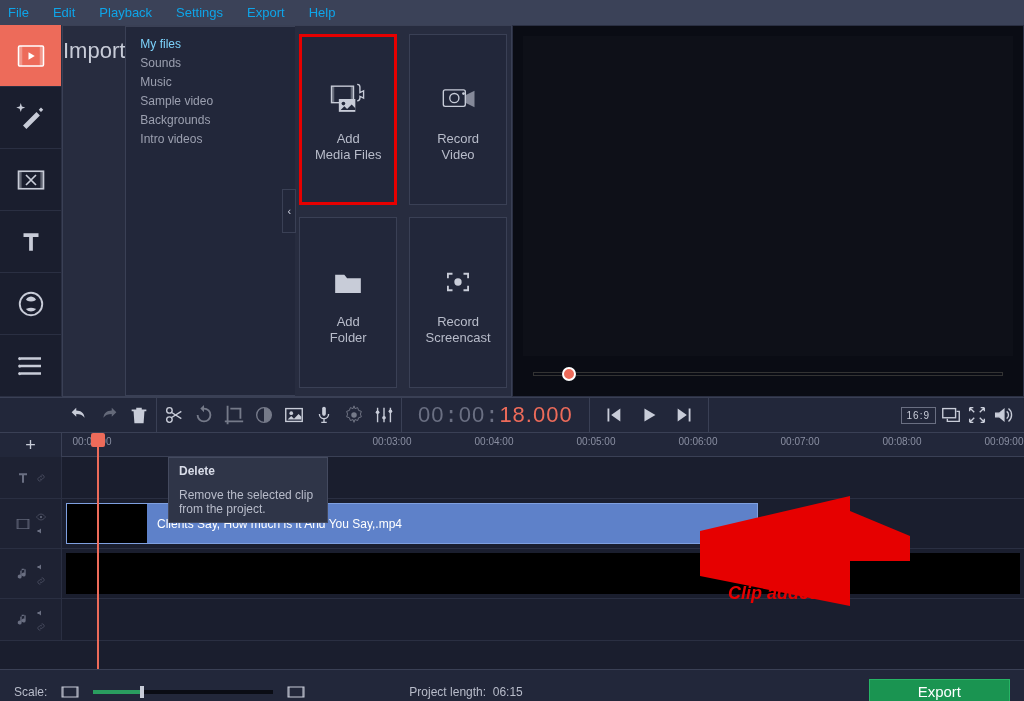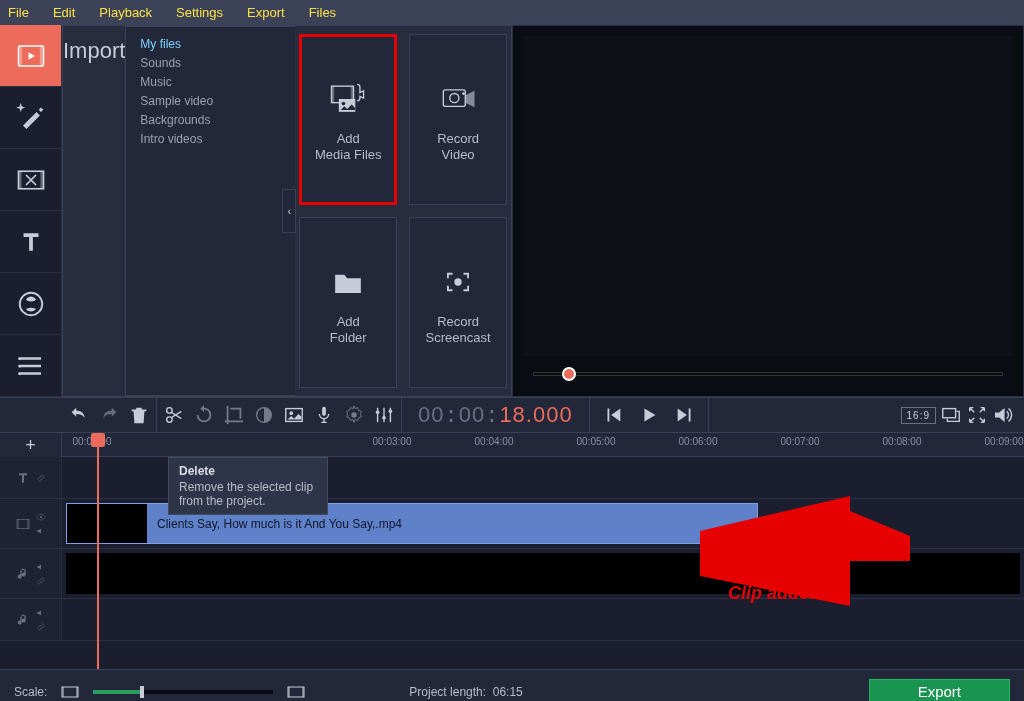--- a/index.html
+++ b/index.html
@@ -1,17 +1,17 @@
 <!DOCTYPE html>
 <html><head>
 <meta charset="utf-8">
 <style>
 *{margin:0;padding:0;box-sizing:border-box;font-family:'Segoe UI',Tahoma,sans-serif;user-select:none}
 body{background:#1a1e2e;color:#9ca0b0;width:1024px;height:701px;overflow:hidden;position:relative}
-.menubar{background:#3b4258;height:25px;display:flex;align-items:center;padding:0 8px;gap:24px;font-size:13px;color:#fde047}
+.menubar{background:#3b4258;height:25px;display:flex;align-items:center;padding:0 8px;gap:24px;font-size:13px;color:#0ea5e9}
 .menubar span{cursor:pointer}
 .main{display:flex;height:372px}
 .sidebar{width:62px;background:#1a1e2e;display:flex;flex-direction:column;border-right:1px solid #2a2f42}
 .sidebar-item{height:62px;display:flex;align-items:center;justify-content:center;border-bottom:1px solid #2a2f42;cursor:pointer;position:relative}
 .sidebar-item.active{background:#ed6b5a}
 .sidebar-item svg{width:30px;height:30px;fill:#c8ccd8}
 .import-panel{width:450px;background:#272c3f;border:1px solid #3a4055;display:flex;flex-direction:row;position:relative}
 .import-title{text-align:center;font-size:22px;color:#c8ccd8;padding:12px 0;font-weight:300}
 .import-content{display:flex;flex:1}
 .leftlist{width:170px;background:#22273a;border:1px solid #3a4055;border-right:none;padding:8px 0 8px 14px;font-size:12px;line-height:19px;position:relative}
@@ -36,49 +36,49 @@
 .right-controls{display:flex;gap:4px;align-items:center;padding:0 10px;margin-left:auto}
 .aspect{border:1px solid #6a6f82;font-size:10px;padding:2px 5px;color:#c8ccd8;letter-spacing:1px}
 .timeline-area{position:relative;height:236px;background:#1a1e2e;overflow:hidden}
 .ruler{height:24px;background:#22273a;border-bottom:1px solid #3a4055;display:flex;position:relative;font-size:10px;color:#8a8fa2}
 .add-track{width:62px;height:24px;background:#22273a;border-right:1px solid #3a4055;display:flex;align-items:center;justify-content:center;color:#c8ccd8;font-size:18px;cursor:pointer}
 .ruler-marks{flex:1;position:relative}
 .rmark{position:absolute;top:3px;transform:translateX(-50%)}
 .playhead{position:absolute;top:0;left:97px;width:2px;height:236px;background:#ed6b5a;z-index:5}
 .playhead:before{content:'';position:absolute;top:0;left:-6px;width:14px;height:14px;background:#ed6b5a;border-radius:2px}
 .tooltip{position:absolute;top:24px;left:168px;background:#2f3548;border:1px solid #444a5f;padding:6px 10px;font-size:12px;color:#b8bcca;z-index:20;width:160px}
-.tooltip b{color:#d8dce8;display:block;margin-bottom:2px;font-weight:600}
+.tooltip b{color:#d8dce8;display:block;margin-bottom:10px;font-weight:600}
 .track{height:42px;border-bottom:1px solid #2a2f42;display:flex;position:relative}
 .track.tall{height:50px}
 .track-head{width:62px;background:#1e2233;border-right:1px solid #2a2f42;display:flex;align-items:center;justify-content:center;gap:4px}
 .track-head svg{width:16px;height:16px;fill:#6a6f82}
 .track-head .toggles{display:flex;flex-direction:column;gap:2px}
 .track-head .toggles svg{width:12px;height:12px}
 .track-body{flex:1;position:relative;background:#1a1e2e}
-.clip{position:absolute;top:4px;bottom:4px;left:4px;width:692px;background:#5e81c9;border:1px solid #7fa0e0;display:flex;align-items:center;padding-left:90px;font-size:12px;color:#0f172a}
+.clip{position:absolute;top:4px;bottom:4px;left:4px;width:692px;background:#5e81c9;border:1px solid #7fa0e0;display:flex;align-items:center;padding-left:90px;font-size:12px;color:#ffffff}
 .clip-thumb{position:absolute;left:0;top:0;bottom:0;width:80px;background:#000}
 .audio-track-bg{position:absolute;inset:4px 4px 4px 4px;background:#000}
 .arrow-annot{position:absolute;top:63px;left:700px;z-index:30}
 .arrow-label{position:absolute;top:150px;left:728px;color:#e60000;font-weight:900;font-size:18px;font-style:italic;z-index:30}
 .footer{height:44px;background:#22273a;border-top:1px solid #3a4055;display:flex;align-items:center;padding:0 14px;gap:14px;font-size:12px;color:#b8bcca}
 .scale-slider{width:180px;height:4px;background:#0a0c14;position:relative}
 .scale-fill{position:absolute;left:0;top:0;height:100%;width:26%;background:#2a9d5f}
 .scale-handle{position:absolute;top:-4px;left:26%;width:4px;height:12px;background:#c8ccd8}
 .export{margin-left:auto;background:#1a9451;color:#fff;padding:3px 48px;font-size:15px;border:1px solid #26b565;cursor:pointer}
 </style>
 </head>
 <body>
 
 <div class="menubar">
   <span>File</span>
   <span>Edit</span>
   <span>Playback</span>
   <span>Settings</span>
   <span>Export</span>
-  <span>Files</span>
+  <span>Help</span>
 </div>
 
 <div class="main">
   <div class="sidebar">
     <div class="sidebar-item active">
       <svg viewBox="0 0 24 24">
           <rect x="2" y="4" width="20" height="16" rx="1" fill="none" stroke="#fff" stroke-width="1.2"></rect>
           <rect x="2" y="4" width="3" height="16" fill="#fff" opacity=".3"></rect>
           <rect x="19" y="4" width="3" height="16" fill="#fff" opacity=".3"></rect>
           <path d="M10 9v6l5-3z" fill="#fff"></path>

